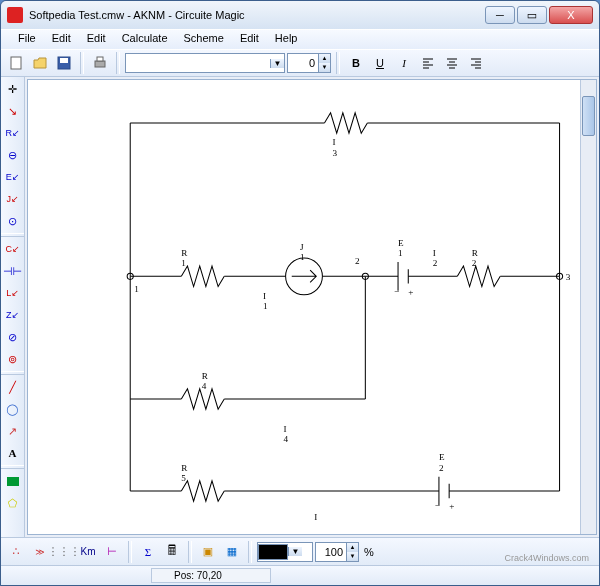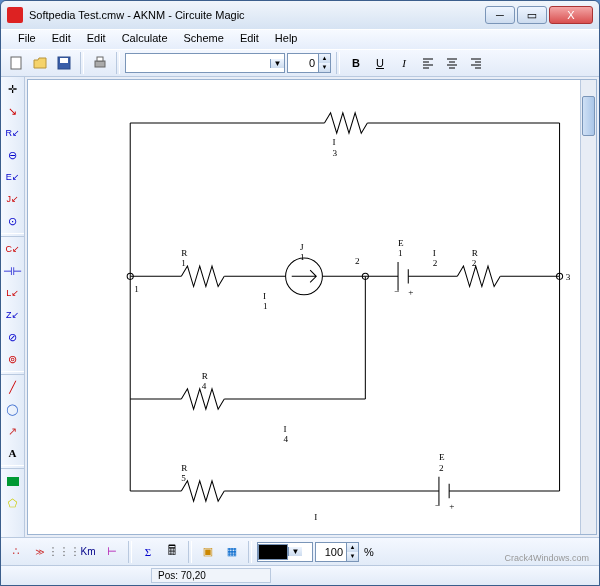--- a/index.html
+++ b/index.html
@@ -30,21 +30,21 @@
   .main { flex: 1; display: flex; flex-direction: column; min-width: 0; }
   .canvas-wrap { flex: 1; position: relative; border: 1px solid #9cb4d2; margin: 2px; background: #fff; overflow: hidden; }
   .canvas { position: absolute; inset: 0 16px 0 0; background-image: radial-gradient(circle, #999 0.6px, transparent 0.6px); background-size: 8px 8px; background-position: 4px 4px; }
   .scroll-v { position: absolute; right: 0; top: 0; bottom: 0; width: 16px; background: #e8edf5; border-left: 1px solid #b9c9df; }
   .scroll-v .thumb { position: absolute; left: 1px; right: 1px; top: 16px; height: 40px; background: linear-gradient(90deg,#cfe0f5,#aac6e8); border: 1px solid #7a95b8; border-radius: 2px; cursor: pointer; }
   .tabs { height: 20px; display: flex; align-items: flex-end; padding-left: 30px; background: #e9eef7; }
   .tab { padding: 2px 8px; background: #fff; border: 1px solid #999; border-top: none; border-radius: 0 0 4px 4px; margin-right: 2px; cursor: pointer; font-size: 10px; }
   .tab.active { background: #fff; font-weight: normal; }
   .btoolbar { height: 28px; background: linear-gradient(#f4f8ff,#e2ebf8); border-top: 1px solid #b9c9df; display: flex; align-items: center; padding: 0 4px; gap: 2px; }
   .status { height: 20px; background: linear-gradient(#f4f8ff,#e2ebf8); border-top: 1px solid #b9c9df; display: flex; align-items: center; }
-  .status .cell { border: 1px solid #b9c9df; padding: 1px 6px; margin-left: 150px; min-width: 120px; font-size: 10px; background: #f0f4fa; }
+  .status .cell { border: 1px solid #b9c9df; padding: 1px 22px; margin-left: 150px; min-width: 120px; font-size: 10px; background: #f0f4fa; }
   .watermark { position: absolute; right: 10px; bottom: 22px; color: #999; font-size: 9px; margin-left: 40px; }
   .color-sw { width: 30px; height: 16px; background: #000; border: 1px solid #7a95b8; }
   .circuit { position: absolute; top: 0; left: 0; width: 100%; height: 100%; }
   .circuit line { stroke: #000; stroke-width: 1; }
   .circuit text { font-family: Tahoma; font-size: 9px; fill: #000; }
   .node { fill: none; stroke: #000; stroke-width: 1; }
 </style>
 </head>
 <body>
 

